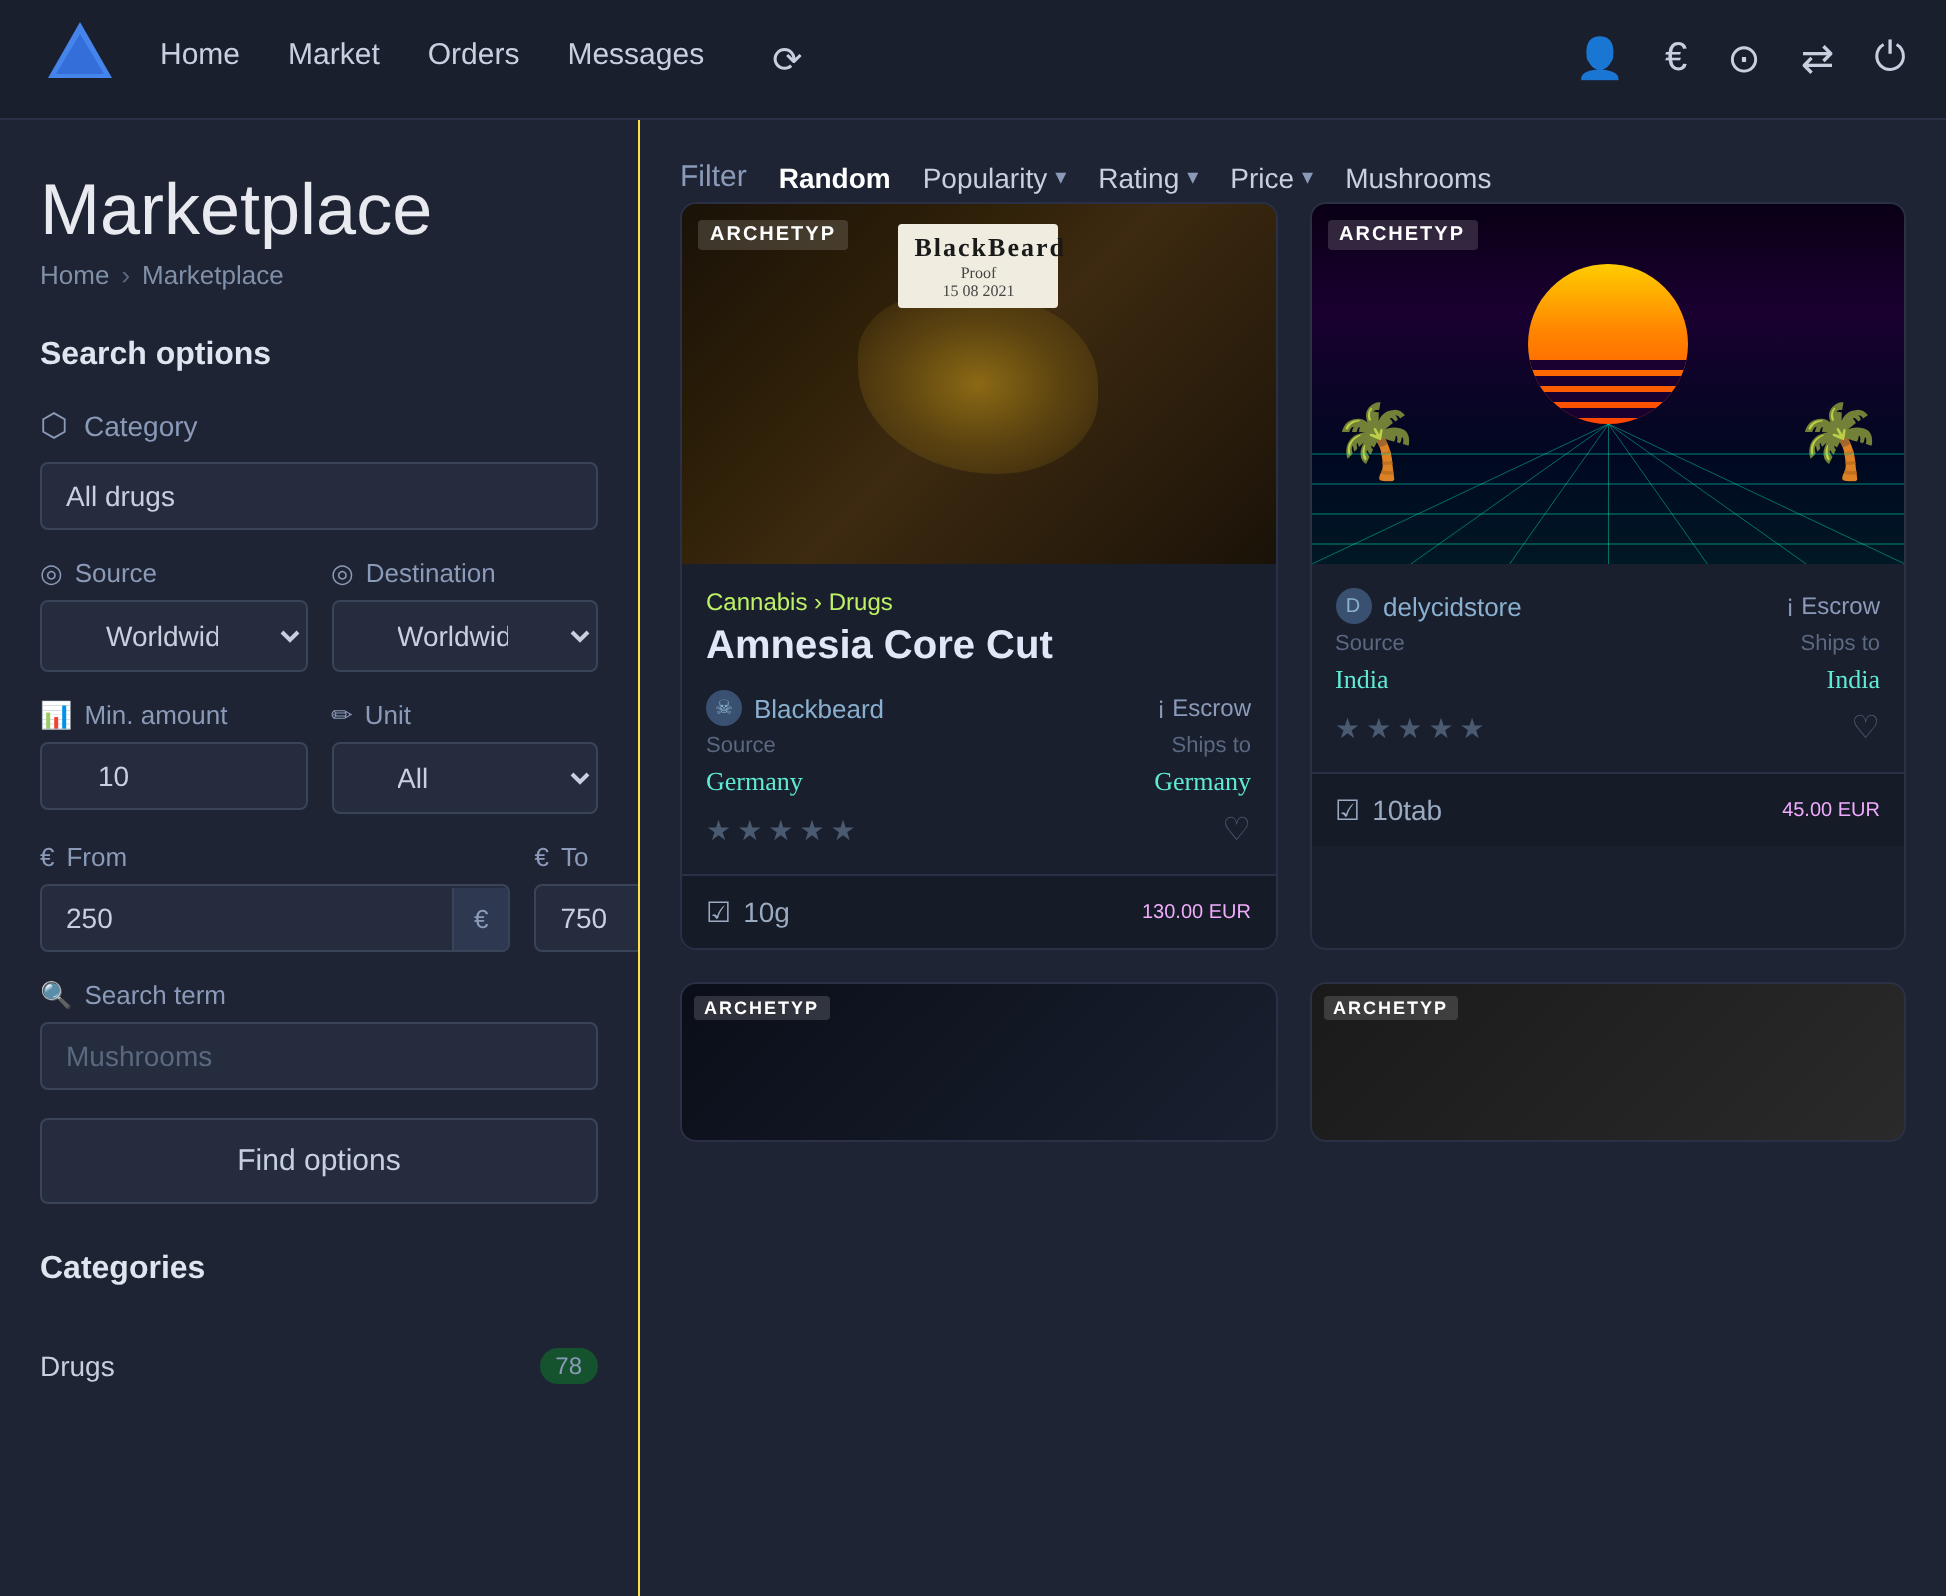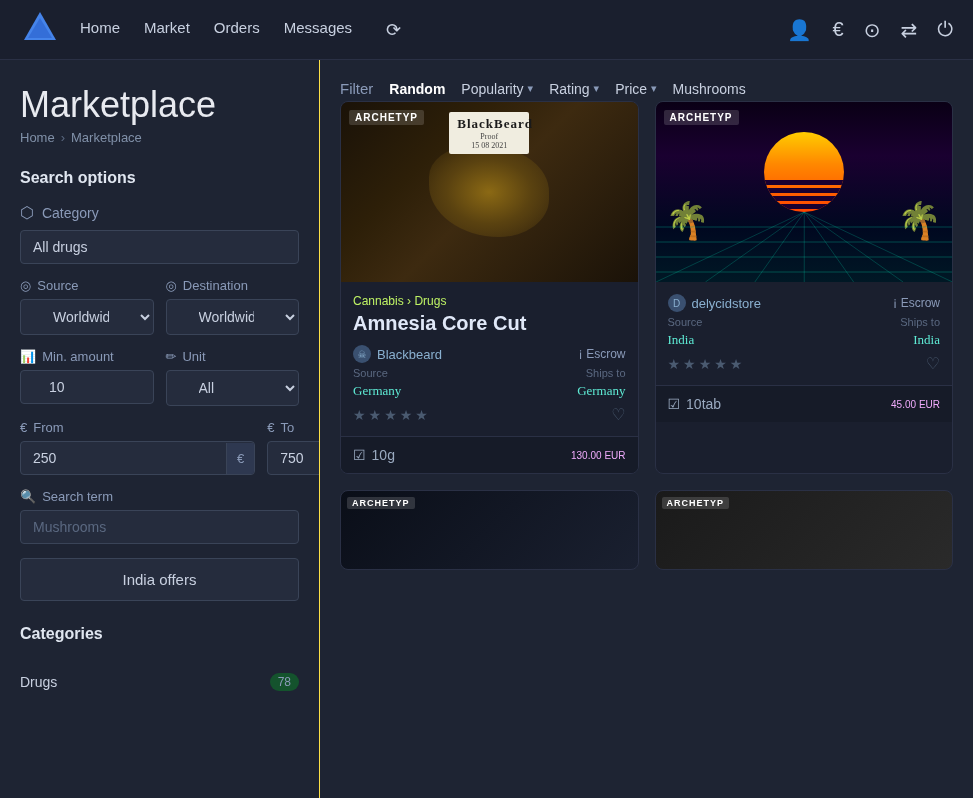--- a/index.html
+++ b/index.html
@@ -590,21 +590,21 @@
     </div>
 
     
     <div class="search-term-label">
       <span>🔍</span>
       <span>Search term</span>
     </div>
     <input class="search-input" type="text" placeholder="Mushrooms" style="">
 
     
-    <button class="find-offers-btn">India offers</button>
+    <button class="find-offers-btn">Find options</button>
 
     
     <div class="categories-title">Categories</div>
     <div class="category-item">
       <span>Drugs</span>
       <span class="category-badge">78</span>
     </div>
   </aside>
 
   <main class="main-content">

